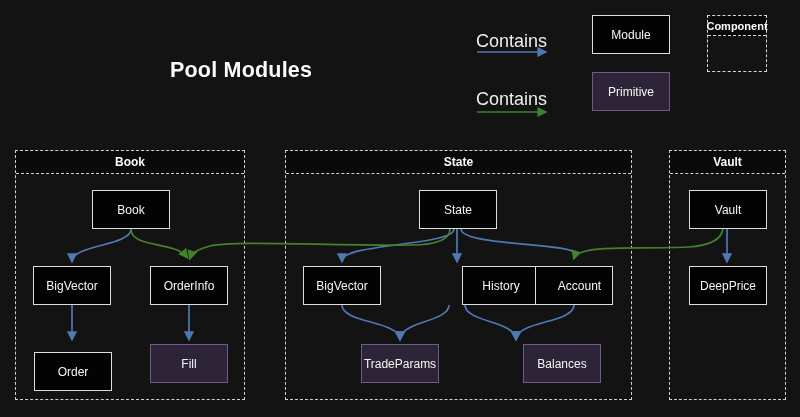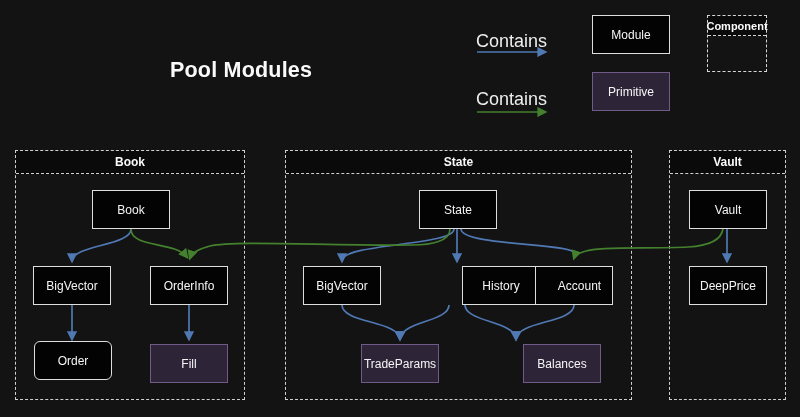--- a/index.html
+++ b/index.html
@@ -104,21 +104,21 @@
     color: #fafafa;
   }
   .group-book  { left: 15px;  width: 230px; }
   .group-state { left: 285px; width: 347px; }
   .group-vault { left: 669px; width: 117px; }
 
   
   .n-book        { left: 92px;  top: 190px; }
   .n-bigvector   { left: 33px;  top: 266px; }
   .n-orderinfo   { left: 150px; top: 266px; }
-  .n-order       { left: 34px;  top: 341px; border-radius: 6px; }
+  .n-order       { left: 34px;  top: 352px; }
   .n-fill        { left: 150px; top: 344px; }
   .n-state       { left: 419px; top: 190px; }
   .n-governance  { left: 303px; top: 266px; }
   .n-history     { left: 418px; top: 266px; margin-left: 44px; }
   .n-account     { left: 535px; top: 266px; padding-left: 11px; }
   .n-tradeparams { left: 361px; top: 344px; }
   .n-balances    { left: 477px; top: 344px; margin-left: 46px; }
   .n-vault       { left: 689px; top: 190px; }
   .n-deepprice   { left: 689px; top: 266px; }
 

